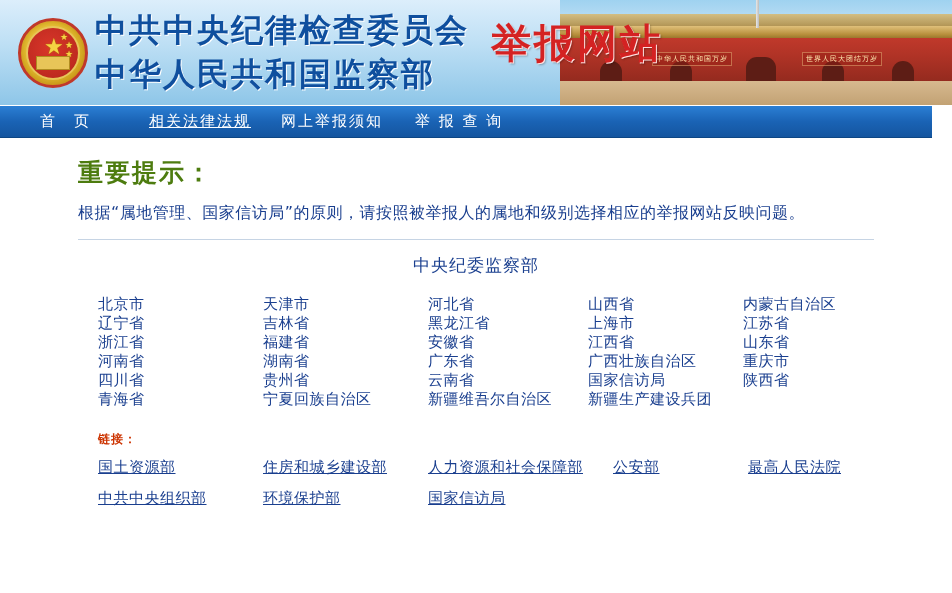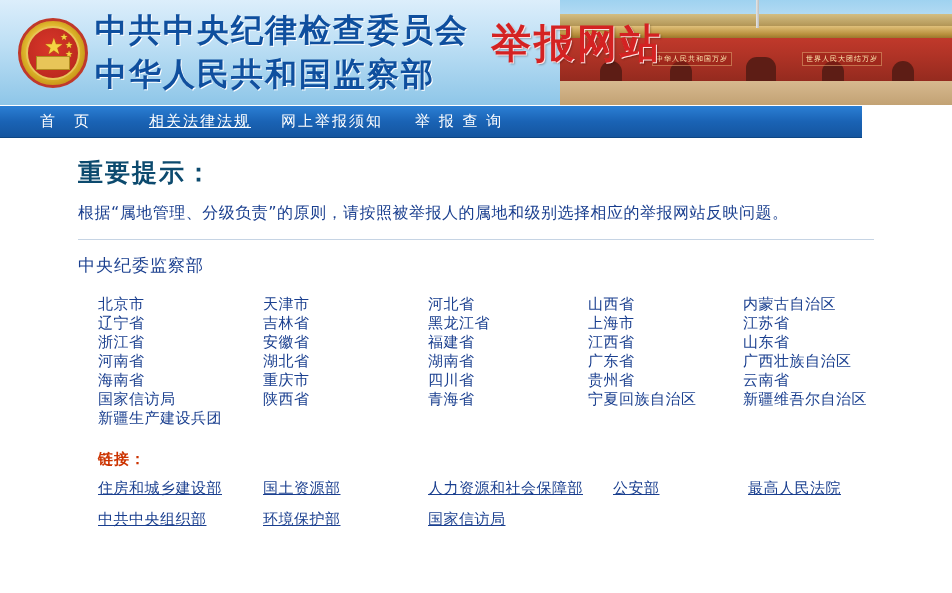--- a/index.html
+++ b/index.html
@@ -141,21 +141,21 @@
     line-height: 46px;
     color: #d42222;
     letter-spacing: 3px;
     text-shadow: 1px 1px 0 #ffe0e0, 2px 2px 2px rgba(0,0,0,.25);
     white-space: nowrap;
   }
 
   
   .navbar {
     position: relative;
-    width: 862px; height: 33px;
+    width: 932px; height: 33px;
     background: linear-gradient(to bottom, #2b7fd4 0%, #1a63b5 50%, #14559f 100%);
     border-top: 1px solid #ffffff;
     border-bottom: 1px solid #0d4684;
     display: flex;
     align-items: center;
     padding-left: 36px;
   }
   .nav-item {
     color: #ffffff;
     font-size: 15px;
@@ -173,39 +173,39 @@
 
   
   .content {
     position: relative;
     padding: 18px 78px 0 78px;
   }
   .notice-title {
     font-family: "DejaVu Sans", "Liberation Sans", sans-serif;
     font-weight: bold;
     font-size: 25px;
-    color: #0c4a6e;
+    color: #4d7c0f;
     letter-spacing: 2px;
     margin: 0 0 12px 0;
   }
   .notice-text {
     font-family: "DejaVu Sans", "Liberation Sans", sans-serif;
     font-size: 16px;
     color: #1a3f8f;
     line-height: 24px;
     letter-spacing: .5px;
     margin: 0 0 14px 0;
   }
   .divider {
     border: none;
     border-top: 1px solid #c6d4e4;
     margin: 0 0 14px 0;
   }
   .section-title {
-    text-align: left;
+    text-align: center;
     font-family: "DejaVu Sans", "Liberation Sans", sans-serif;
     font-size: 17px;
     color: #1a3f8f;
     letter-spacing: 1px;
     margin: 6px 0 18px 0;
   }
 
   .region-grid {
     display: grid;
     grid-template-columns: 165px 165px 160px 155px 1fr;
@@ -218,21 +218,21 @@
     color: #1a3f8f;
     letter-spacing: .5px;
     text-decoration: none;
     cursor: pointer;
     white-space: nowrap;
   }
 
   .links-title {
     font-family: "DejaVu Sans", "Liberation Sans", sans-serif;
     font-weight: bold;
-    font-size: 15px;
+    font-size: 12px;
     color: #cc3300;
     letter-spacing: 1px;
     margin: 22px 0 10px 20px;
   }
   .links-grid {
     display: grid;
     grid-template-columns: 165px 165px 185px 135px 1fr;
     row-gap: 12px;
     margin-left: 20px;
   }
@@ -292,70 +292,68 @@
     <span class="nav-gap-1"></span>
     <a class="nav-item underline" href="#">相关法律法规</a>
     <span class="nav-gap-2"></span>
     <a class="nav-item" href="#">网上举报须知</a>
     <span class="nav-gap-3"></span>
     <a class="nav-item" href="#">举 报 查 询</a>
   </div>
 
   <div class="content">
     <h1 class="notice-title">重要提示：</h1>
-    <p class="notice-text">根据“属地管理、分级负责”的原则，请按照被举报人的属地和级别选择相应的举报网站反映问题。</p>
+    <p class="notice-text">根据“属地管理、国家信访局”的原则，请按照被举报人的属地和级别选择相应的举报网站反映问题。</p>
     <hr class="divider">
 
     <div class="section-title">中央纪委监察部</div>
 
     <div class="region-grid">
       <a class="region-link" href="#">北京市</a>
       <a class="region-link" href="#">天津市</a>
       <a class="region-link" href="#">河北省</a>
       <a class="region-link" href="#">山西省</a>
       <a class="region-link" href="#">内蒙古自治区</a>
 
       <a class="region-link" href="#">辽宁省</a>
       <a class="region-link" href="#">吉林省</a>
       <a class="region-link" href="#">黑龙江省</a>
       <a class="region-link" href="#">上海市</a>
       <a class="region-link" href="#">江苏省</a>
 
       <a class="region-link" href="#">浙江省</a>
+      <a class="region-link" href="#">福建省</a>
       <a class="region-link" href="#">安徽省</a>
-      <a class="region-link" href="#">福建省</a>
       <a class="region-link" href="#">江西省</a>
       <a class="region-link" href="#">山东省</a>
 
       <a class="region-link" href="#">河南省</a>
-      <a class="region-link" href="#">湖北省</a>
       <a class="region-link" href="#">湖南省</a>
       <a class="region-link" href="#">广东省</a>
       <a class="region-link" href="#">广西壮族自治区</a>
 
-      <a class="region-link" href="#">海南省</a>
       <a class="region-link" href="#">重庆市</a>
       <a class="region-link" href="#">四川省</a>
       <a class="region-link" href="#">贵州省</a>
       <a class="region-link" href="#">云南省</a>
 
       <a class="region-link" href="#">国家信访局</a>
       <a class="region-link" href="#">陕西省</a>
       <a class="region-link" href="#">青海省</a>
       <a class="region-link" href="#">宁夏回族自治区</a>
 
       <a class="region-link" href="#">新疆维吾尔自治区</a>
       <a class="region-link" href="#">新疆生产建设兵团</a>
     </div>
 
     <div class="links-title">链接：</div>
 
     <div class="links-grid">
+      <a class="site-link" href="#">国土资源部</a>
       <a class="site-link" href="#">住房和城乡建设部</a>
-      <a class="site-link" href="#">国土资源部</a>
       <a class="site-link" href="#">人力资源和社会保障部</a>
       <a class="site-link" href="#">公安部</a>
 
       <a class="site-link" href="#">最高人民法院</a>
       <a class="site-link" href="#">中共中央组织部</a>
       <a class="site-link" href="#">环境保护部</a>
       <a class="site-link" href="#">国家信访局</a>
     </div>
   </div>
 

